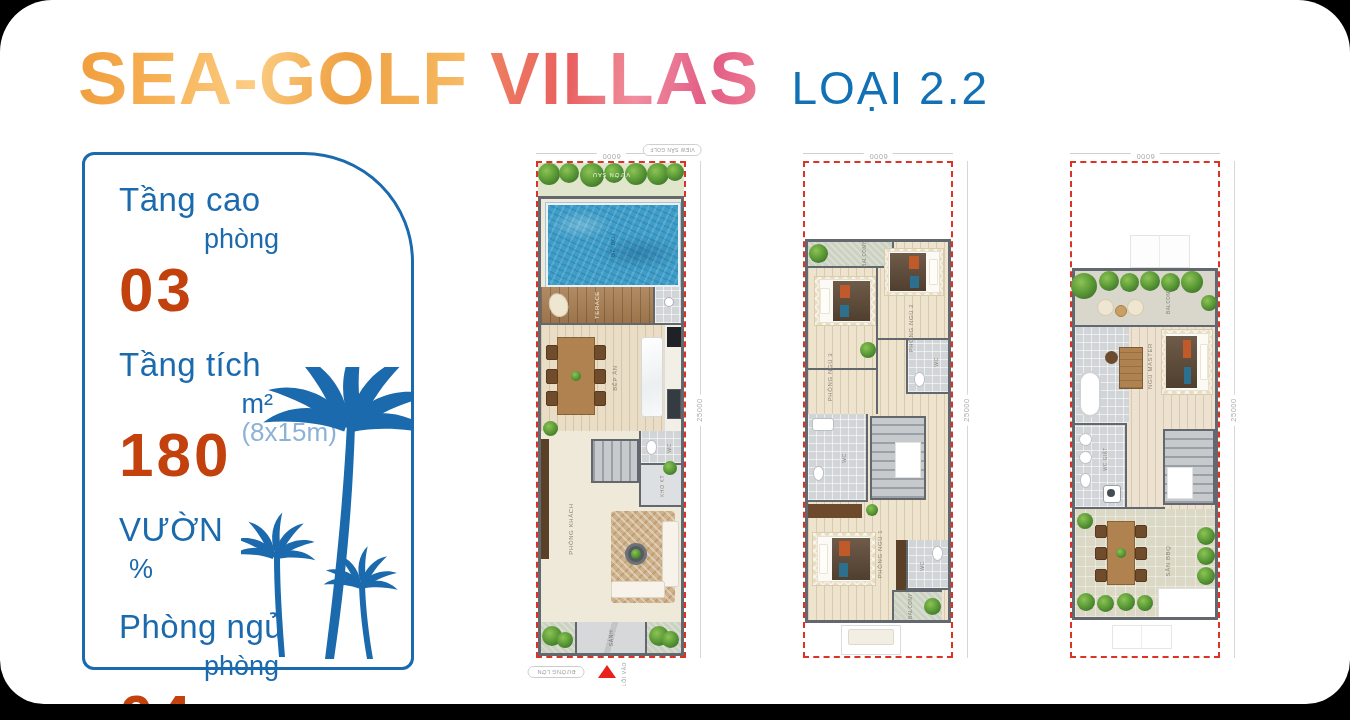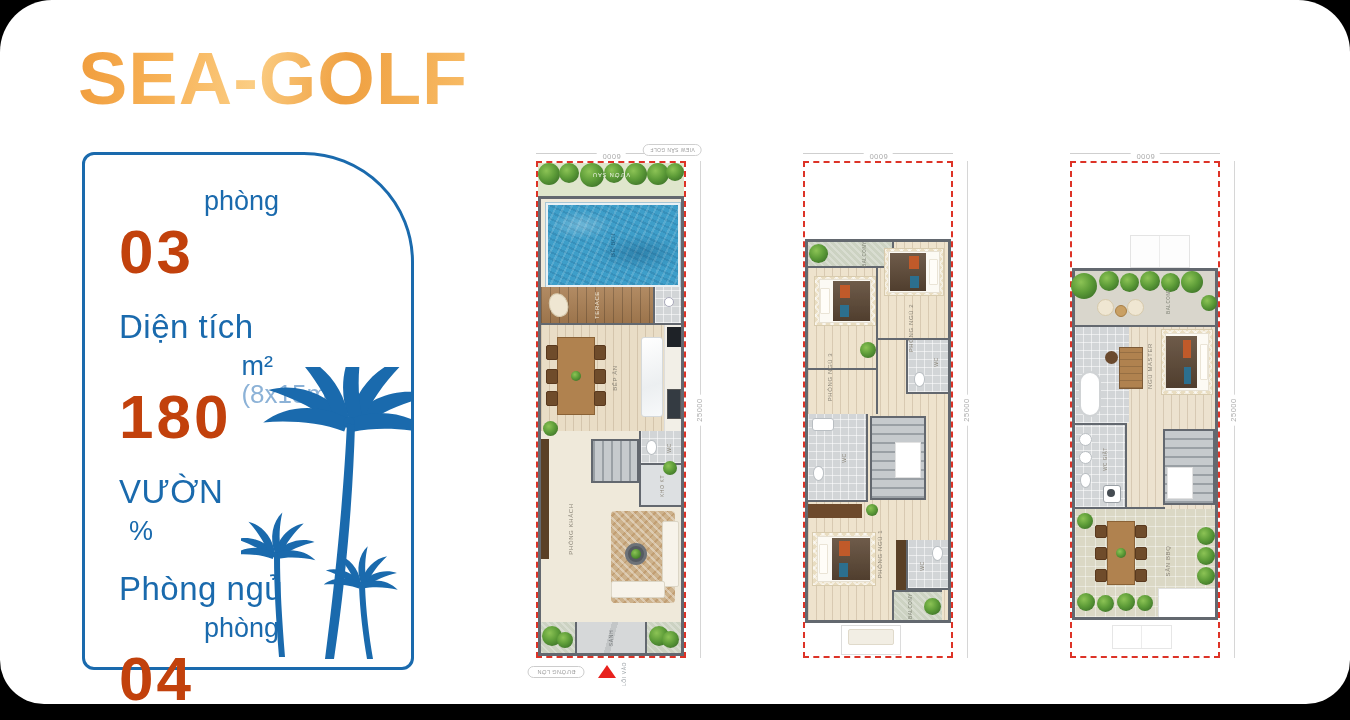--- a/index.html
+++ b/index.html
@@ -64,31 +64,34 @@
   .wall{position:absolute;background:#63686f;}
   .greenfloor{background-color:#ccd2c2;background-image:repeating-linear-gradient(45deg,rgba(255,255,255,.25) 0 2px,transparent 2px 5px);}
 </style>
 </head>
 <body>
 
 <div class="canvas">
 
   <div class="brand">
     <span class="t1">SEA-GOLF</span>
+    <span class="t2">VILLAS</span>
+    <span class="variant">LOẠI 2.2</span>
   </div>
 
   <div class="spec-panel">
     <div class="spec-item">
+      <div class="spec-label">Tầng cao</div>
       <div class="spec-row">
         <span class="spec-value">03</span>
         <span class="spec-unit">phòng</span>
       </div>
     </div>
     <div class="spec-item">
-      <div class="spec-label">Diện tích</div>
+      <div class="spec-label">Tầng tích</div>
       <div class="spec-row">
         <span class="spec-value">180</span>
         <span class="ucol">
           <span class="spec-unit">m²</span>
           <span class="spec-note">(8x15m)</span>
         </span>
       </div>
     </div>
     <div class="spec-item">
       <div class="spec-label">VƯỜN</div>

